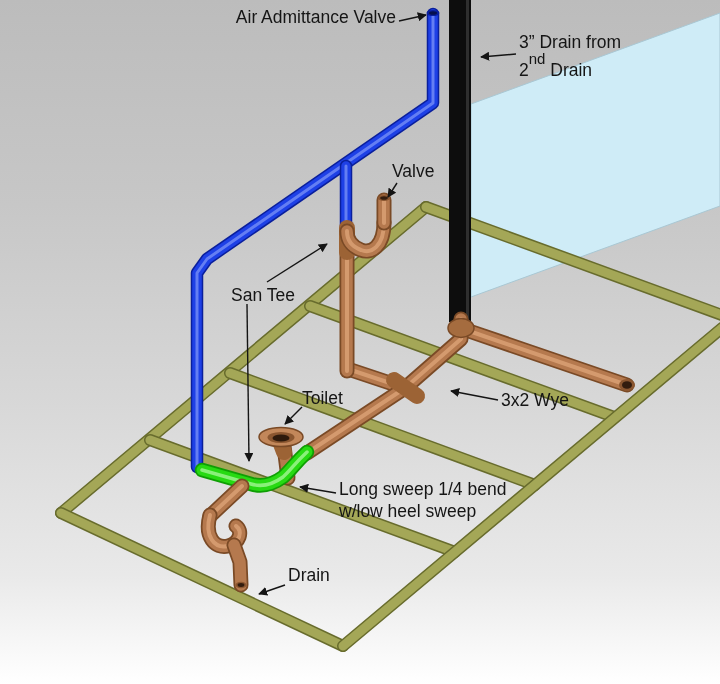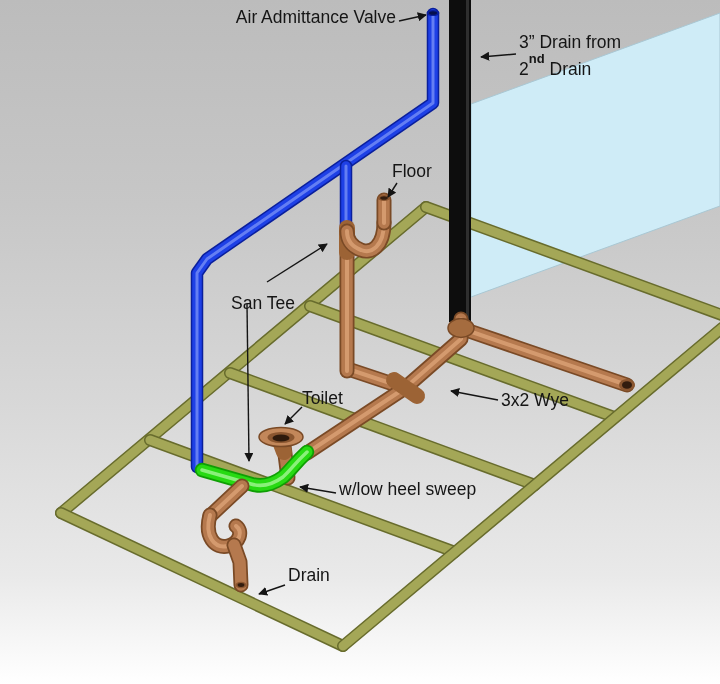--- a/index.html
+++ b/index.html
@@ -20,21 +20,21 @@
   .bl-b{stroke:var(--vent-pipe-blue,#1e40e6);stroke-width:9.5;}
   .bl-h{stroke:#6b85f4;stroke-width:3;opacity:.9;}
   .gr-o{stroke:#0f9e04;stroke-width:14.5;}
   .gr-b{stroke:var(--fitting-green,#27da12);stroke-width:11;}
   .gr-h{stroke:#96f286;stroke-width:3.5;opacity:.9;}
   .jo-o{stroke:#686c2d;stroke-width:12;}
   .jo-b{stroke:var(--floor-joist-olive,#a4a757);stroke-width:9;}
   .fit{stroke:#9c6335;stroke-width:16;}
   .leader{stroke:#141414;stroke-width:1.4;fill:none;}
   .lbl{position:absolute;font-size:17.5px;line-height:22px;color:#151515;white-space:nowrap;}
-  .lbl sup{font-size:13px;position:relative;top:-5px;font-weight:bold;}
+  .lbl sup{font-size:15px;position:relative;top:-5px;}
 </style>
 </head>
 <body>
 
 <div class="stage">
 
   <svg width="720" height="684" viewBox="0 0 720 684">
     <defs>
       <marker id="arrow" viewBox="0 0 10 10" refX="9" refY="5" markerWidth="6.5" markerHeight="6.5" orient="auto">
         <path d="M0,0 L10,5 L0,10 z" fill="#141414"></path>
@@ -179,37 +179,40 @@
   <div class="lbl" style="left:519px;top:31px">
     <div>
       <span>3” Drain from</span>
     </div>
     <div>
       <span>2</span><sup>nd</sup><span> Drain</span>
     </div>
   </div>
 
   <div class="lbl" style="left:392px;top:160px">
-    <span>Floor</span>
-  </div>
-
-  <div class="lbl" style="left:231px;top:292px">
+    <span>Valve</span>
+  </div>
+
+  <div class="lbl" style="left:231px;top:284px">
     <span>San Tee</span>
   </div>
 
   <div class="lbl" style="left:302px;top:387px">
     <span>Toilet</span>
   </div>
 
   <div class="lbl" style="left:501px;top:389px">
     <span>3x2 Wye</span>
   </div>
 
   <div class="lbl" style="left:339px;top:478px">
     <div>
+      <span>Long sweep 1/4 bend</span>
+    </div>
+    <div>
       <span>w/low heel sweep</span>
     </div>
   </div>
 
   <div class="lbl" style="left:288px;top:564px">
     <span>Drain</span>
   </div>
 
 </div>
 

